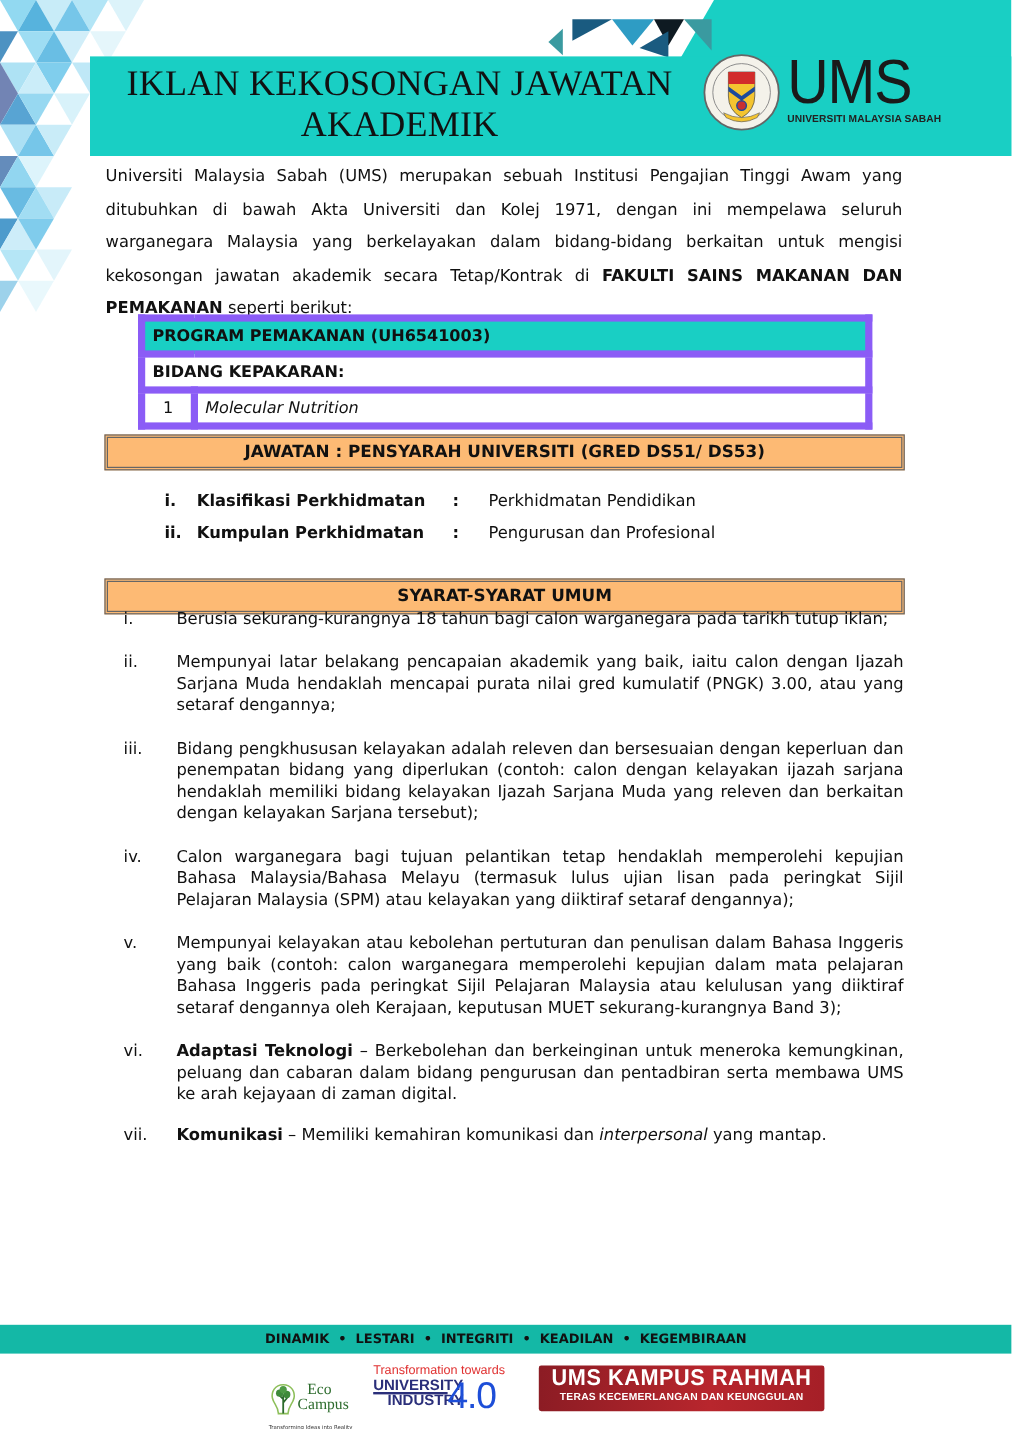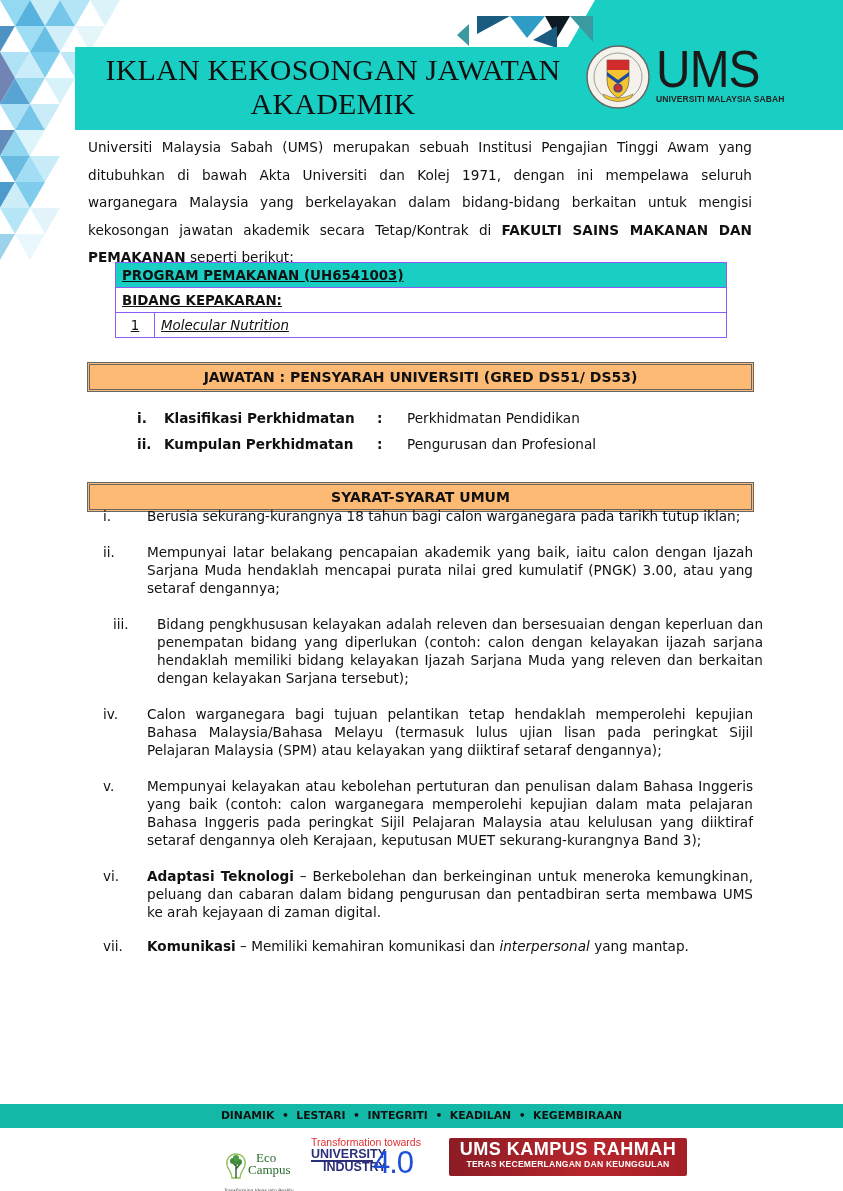--- a/index.html
+++ b/index.html
@@ -18,21 +18,21 @@
   .ums-logo { position:absolute; left:656px; top:42px; width:135px; }
   .ums-big { font-family:"Liberation Sans", sans-serif; font-size:52px; line-height:54px; color:#1a1a1a; letter-spacing:-1px; transform:scaleX(0.92); transform-origin:left; }
   .ums-sub { font-family:"Liberation Sans", sans-serif; font-size:8.5px; font-weight:bold; color:#222; margin-top:-2px; letter-spacing:0.1px; }
 
   
   .intro { position:absolute; left:88px; top:134px; width:664px; font-size:13.6px; line-height:27.5px; text-align:justify; }
   .intro b { font-weight:bold; }
 
   
   .prog-table { position:absolute; left:115px; top:262px; width:612px; border-collapse:collapse; font-size:13.4px; }
-  .prog-table td { border:1px solid #8b5cf6; padding:0 6px; height:24px;text-decoration:underline; }
+  .prog-table td { border:6px solid #8b5cf6; padding:0 6px; height:24px; }
   .prog-table .teal { background:#19cfc4; font-weight:bold; }
   .prog-table .bold { font-weight:bold; }
   .prog-table .num { width:38px; text-align:center; padding:0; }
   .prog-table .ital { font-style:italic; }
 
   
   .bar { position:absolute; left:87px; width:667px; height:30px; border:3px double #666; background:#fdba74;
     box-sizing:border-box; text-align:center; font-weight:bold; font-size:14px; line-height:24px; }
 
   
@@ -179,21 +179,21 @@
 <div class="bar" style="top:482px;">SYARAT-SYARAT UMUM</div>
 
 <div class="req" style="top:507px;">
   <span class="rn">i.</span>
   <div class="rt">Berusia sekurang-kurangnya 18 tahun bagi calon warganegara pada tarikh tutup iklan;</div>
 </div>
 <div class="req" style="top:543px;">
   <span class="rn">ii.</span>
   <div class="rt">Mempunyai latar belakang pencapaian akademik yang baik, iaitu calon dengan Ijazah Sarjana Muda hendaklah mencapai purata nilai gred kumulatif (PNGK) 3.00, atau yang setaraf dengannya;</div>
 </div>
-<div class="req" style="top:615px;margin-left:10px;">
+<div class="req" style="top:615px;">
   <span class="rn">iii.</span>
   <div class="rt">Bidang pengkhususan kelayakan adalah releven dan bersesuaian dengan keperluan dan penempatan bidang yang diperlukan (contoh: calon dengan kelayakan ijazah sarjana hendaklah memiliki bidang kelayakan Ijazah Sarjana Muda yang releven dan berkaitan dengan kelayakan Sarjana tersebut);</div>
 </div>
 <div class="req" style="top:705px;">
   <span class="rn">iv.</span>
   <div class="rt">Calon warganegara bagi tujuan pelantikan tetap hendaklah memperolehi kepujian Bahasa Malaysia/Bahasa Melayu (termasuk lulus ujian lisan pada peringkat Sijil Pelajaran Malaysia (SPM) atau kelayakan yang diiktiraf setaraf dengannya);</div>
 </div>
 <div class="req" style="top:777px;">
   <span class="rn">v.</span>
   <div class="rt">Mempunyai kelayakan atau kebolehan pertuturan dan penulisan dalam Bahasa Inggeris yang baik (contoh: calon warganegara memperolehi kepujian dalam mata pelajaran Bahasa Inggeris pada peringkat Sijil Pelajaran Malaysia atau kelulusan yang diiktiraf setaraf dengannya oleh Kerajaan, keputusan MUET sekurang-kurangnya Band 3);</div>

